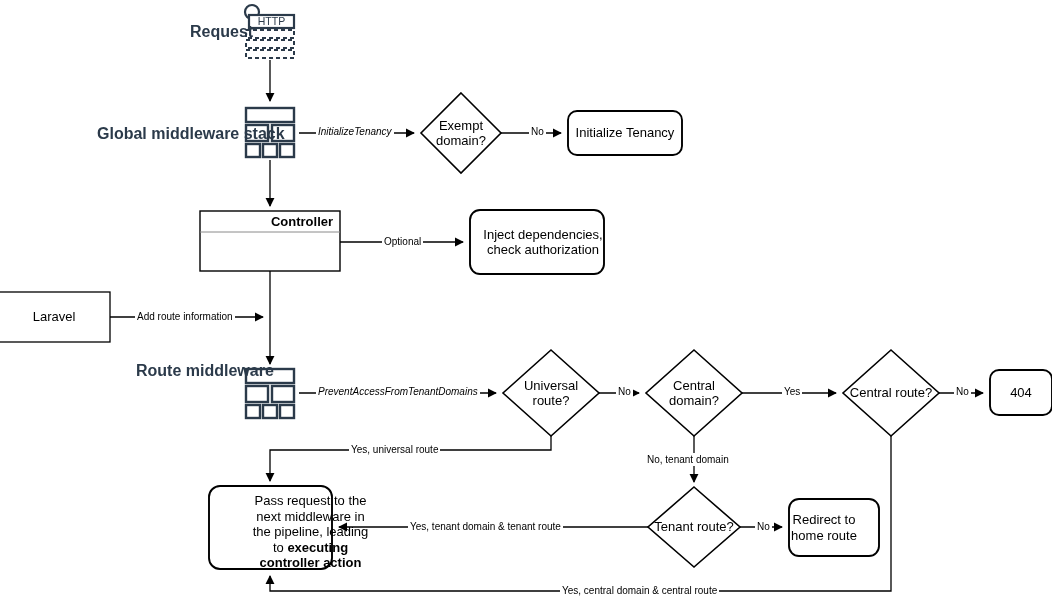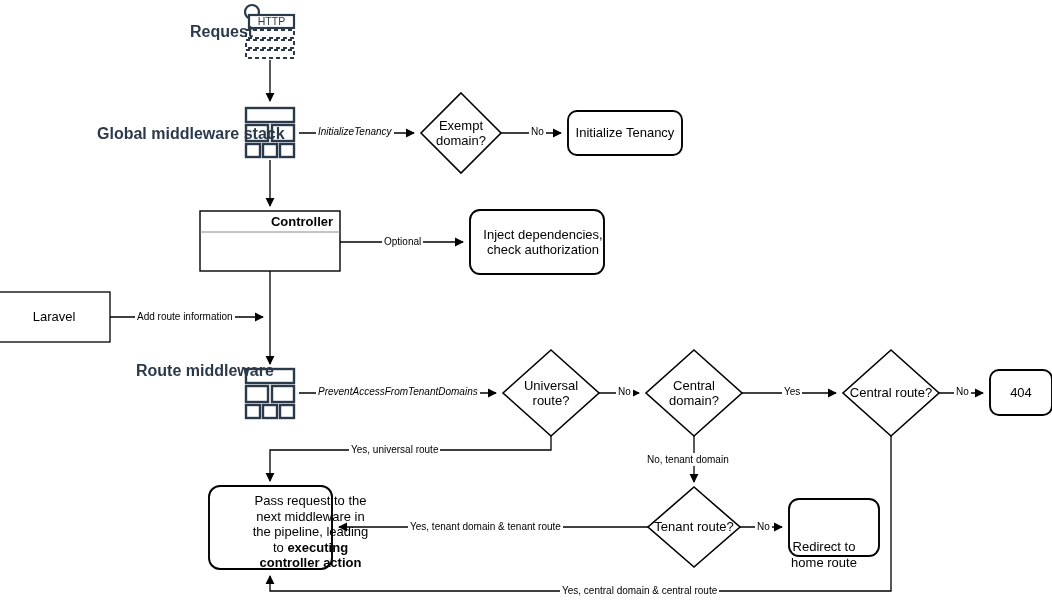--- a/index.html
+++ b/index.html
@@ -130,21 +130,21 @@
 domain?</div>
 
   <div class="node-txt" style="left:847px;top:369px;width:88px;height:48px;">Central
 route?</div>
 
   <div class="node-txt" style="left:990px;top:370px;width:62px;height:45px;">404</div>
 
   <div class="node-txt" style="left:652px;top:503px;width:84px;height:48px;">Tenant
 route?</div>
 
-  <div class="node-txt" style="left:789px;top:499px;width:70px;height:57px;margin-top:27px;">Redirect to
+  <div class="node-txt" style="left:789px;top:499px;width:70px;height:57px;">Redirect to
 home route</div>
 
   <div class="node-txt" style="left:209px;top:486px;width:123px;height:83px;display:block;padding-top:7px;box-sizing:border-box;margin-left:40px;">
     <span>Pass request to the
 next middleware in
 the pipeline, leading
 to </span><b>executing
 controller action</b>
   </div>
 

